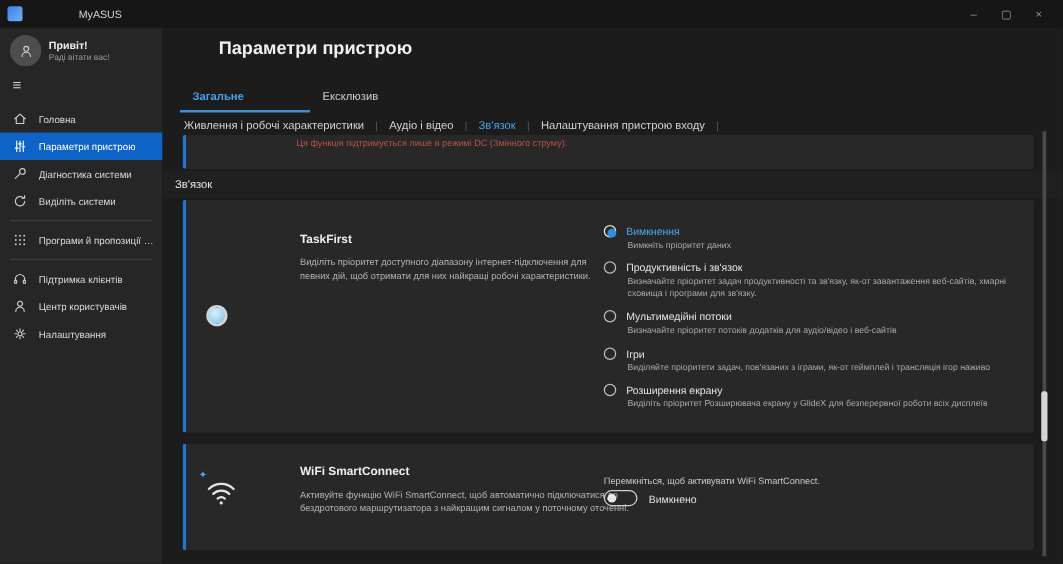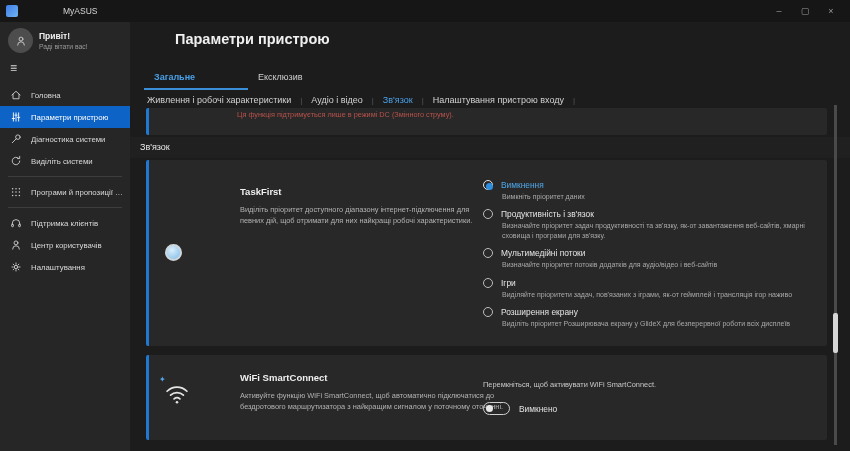--- a/index.html
+++ b/index.html
@@ -72,21 +72,21 @@
 
   .wifi-card{top:333px;height:85px;}
   .wifi-icon-wrap{position:absolute;left:14px;top:24px;width:28px;height:28px;}
   .wifi-icon-wrap svg{width:28px;height:28px;}
   .wifi-icon-wrap path{stroke:#e4e4e4;fill:none;stroke-width:1.5;stroke-linecap:round;}
   .wifi-dot{fill:#e4e4e4;stroke:none;}
   .sparkle{position:absolute;left:-4px;top:-4px;color:#54a9ee;font-size:8px;}
   .wifi-text{position:absolute;left:91px;top:17px;width:300px;}
   .wifi-right{position:absolute;left:334px;top:25px;width:320px;}
   .toggle-hint{color:#c9c9c9;font-size:7.4px;}
-  .toggle-row{display:flex;align-items:center;margin-top:13px;gap:9px;}
+  .toggle-row{display:flex;align-items:center;margin-top:3px;gap:9px;}
   .toggle{width:27px;height:13px;border:1px solid #cfcfcf;border-radius:7px;position:relative;cursor:pointer;}
   .toggle-knob{position:absolute;left:2px;top:2px;width:7px;height:7px;border-radius:50%;background:#e6e6e6;}
   .toggle-state{color:#e0e0e0;font-size:8.4px;}
 
   .scrollbar-track{position:absolute;left:704px;top:83px;width:3px;height:340px;background:#4a4a4a;}
   .scrollbar-thumb{position:absolute;left:703px;top:291px;width:5px;height:40px;background:#d6d6d6;border-radius:2px;cursor:pointer;}
 </style>
 </head>
 <body>
 

